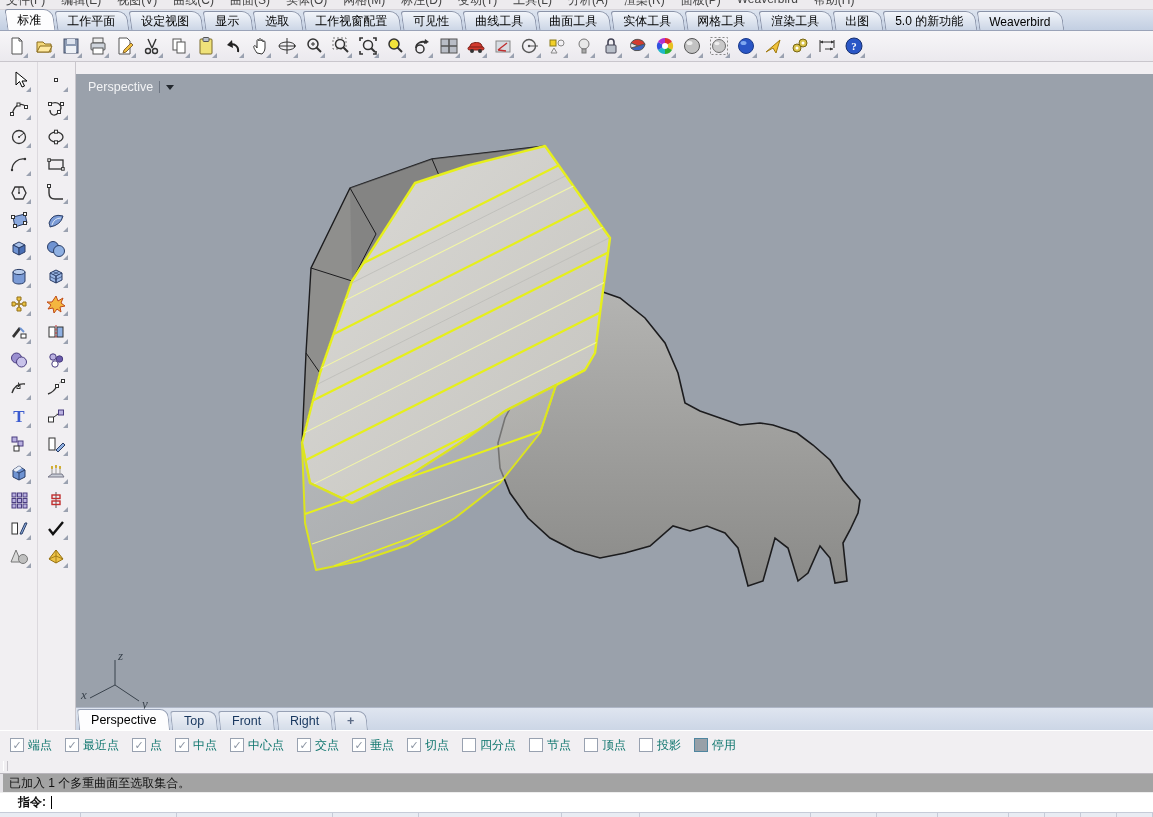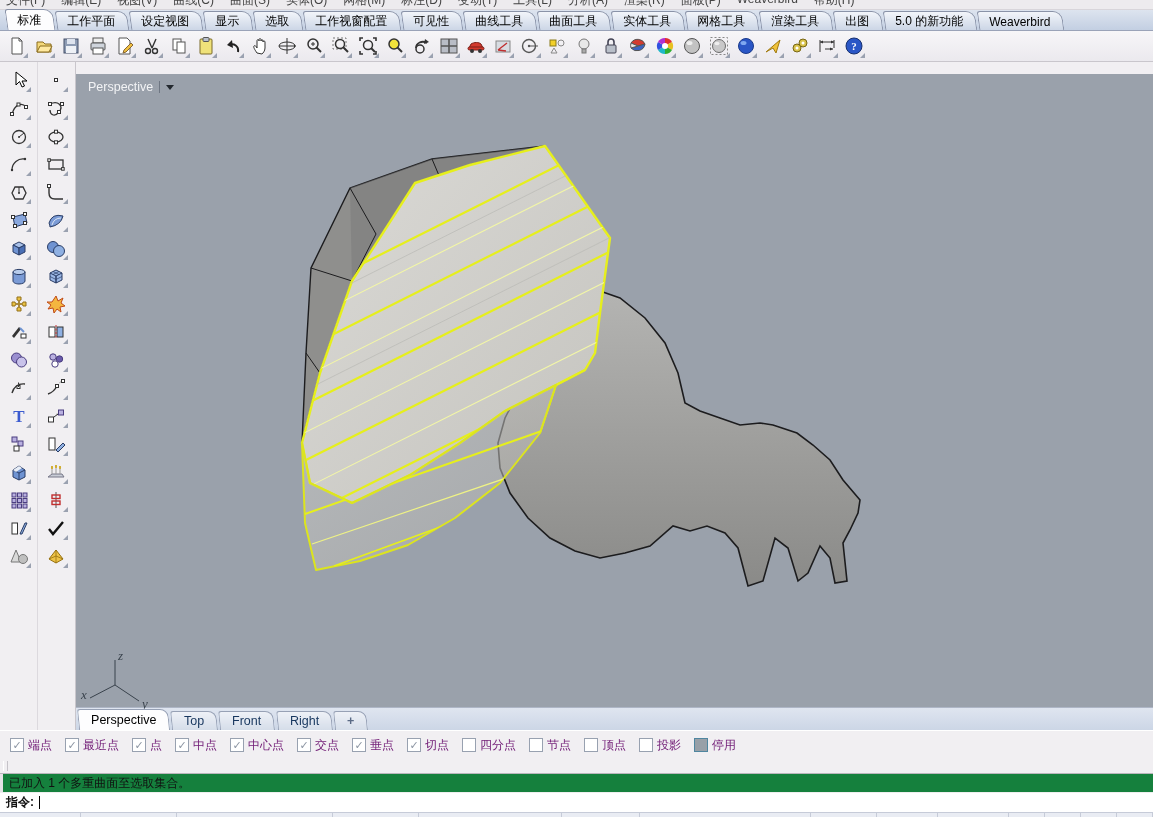--- a/index.html
+++ b/index.html
@@ -47,26 +47,26 @@
   .vtab>span{transform:skewX(-6deg);color:#17365e;font-size:12.5px;}
   .vtab.active{background:#fdfdfe;height:20px;}
   .vtab.active>span{color:#000;}
   .vtab.addtab>span{color:#5a6a85;font-weight:bold;}
   
   .osnap{height:28px;background:#f1eff2;border-top:1px solid #fff;display:flex;align-items:center;gap:13px;padding-left:10px;}
   .osnap-item{display:flex;align-items:center;gap:4px;}
   .cb{width:12px;height:12px;border:1px solid #98a1b0;background:#fff;display:flex;align-items:center;justify-content:center;
       font-size:11px;line-height:10px;color:#8b94a2;font-weight:bold;}
   .cb.filled{background:#98a0a8;border:1px solid #4f86a0;}
-  .osnap-item .lbl{color:#701a75;}
+  .osnap-item .lbl{color:#0f766e;}
   
   .graystrip{height:14px;background:#f1eff2;border-bottom:1px solid #b9b6bc;position:relative;}
   .graystrip .grip{position:absolute;left:3px;top:2px;bottom:2px;width:3px;border-left:1px solid #fff;border-right:1px solid #c5c2c8;}
-  .cmdhist{height:18px;background:#15803d;display:flex;align-items:center;padding-left:6px;border-left:3px solid #e4e2e6;}
-  .cmdline{height:19px;background:#fff;display:flex;align-items:center;padding-left:6px;border-top:1px solid #eee;}
+  .cmdhist{height:18px;background:#a3a3a3;display:flex;align-items:center;padding-left:6px;border-left:3px solid #e4e2e6;}
+  .cmdline{height:19px;background:#fff;display:flex;align-items:center;padding-left:18px;border-top:1px solid #eee;}
   .cmdline .plab{font-weight:bold;}
   .caret{display:inline-block;width:1px;height:13px;background:#000;margin-left:5px;animation:blink 1s steps(1) infinite;}
   @keyframes blink{50%{opacity:0;}}
   .statstrip{height:8px;background:#e9ecf3;border-top:1px solid #c6cbd8;display:flex;}
   .statstrip div{border-right:1px solid #c6cbd8;height:100%;}
 </style>
 </head>
 <body>
 
 <div class="menubar">

